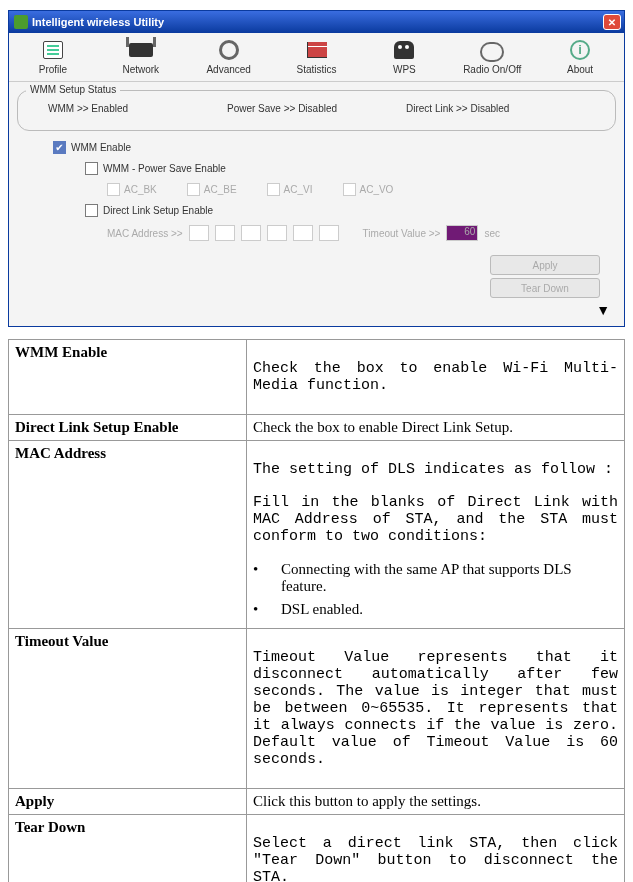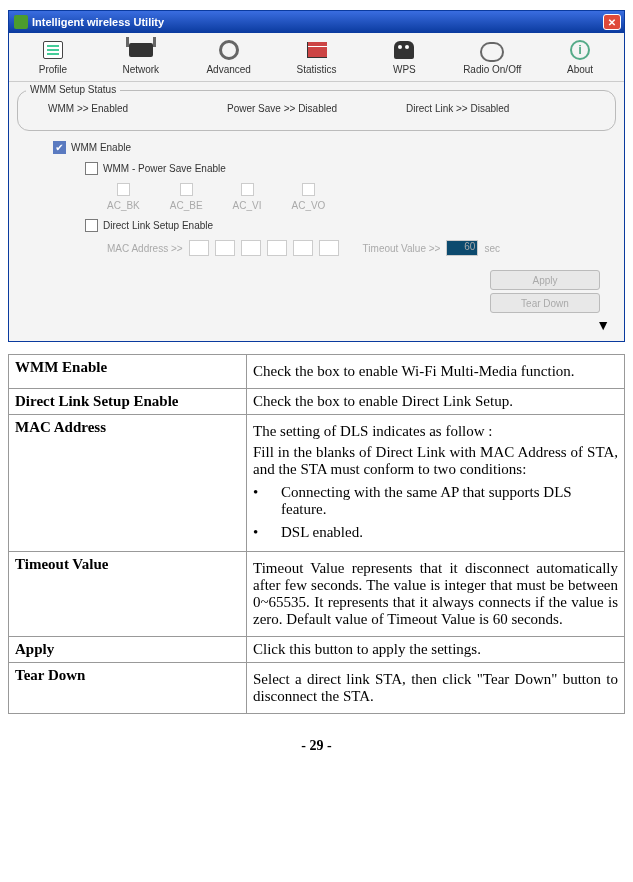--- a/index.html
+++ b/index.html
@@ -58,35 +58,35 @@
     .status-row { display: flex; padding: 6px 20px; }
     .status-item { flex:1; font-size:10px; }
     
     .check-row { display: flex; align-items: center; gap: 5px; padding: 4px 0 4px 36px; }
     .check-row.sub { padding-left: 68px; }
     .checkbox { width: 13px; height: 13px; border: 1px solid #7a7a7a; background: #fff; display: flex; align-items:center; justify-content:center; font-size:10px; color:#5a8; }
     .checkbox.checked::after { content: '✔'; color:#1a7a2a; }
     .checkbox.blue { background: #5a7ac0; border-color:#5a7ac0; }
     .checkbox.blue::after { color:#fff; }
     .ac-row { display: flex; gap: 30px; padding: 4px 0 4px 90px; color:#aaa; }
-    .ac-item { display:flex; align-items:center; gap:4px;flex-direction:column; }
+    .ac-item { display:flex; align-items:center; gap:4px; }
     .ac-item .checkbox { border-color:#ccc; }
     .mac-row { display:flex; align-items:center; gap: 6px; padding: 4px 0 4px 90px; color:#aaa; }
     .mac-input { width: 20px; height: 16px; border:1px solid #ccc; background:#fff; }
-    .timeout-input { width: 32px; height: 16px; border:1px solid #ccc; background:#0c4a6e; text-align:right; padding-right:2px; color:#aaa; }
+    .timeout-input { width: 32px; height: 16px; border:1px solid #ccc; background:#701a75; text-align:right; padding-right:2px; color:#aaa; }
     
     .btn-area { display:flex; flex-direction:column; gap:3px; align-items:flex-end; padding: 10px 16px 4px; }
     .gbtn { width: 110px; height: 20px; background:#e8e8e8; border:1px solid #bbb; border-radius:3px; color:#aaa; font-size:10px; cursor:pointer; }
     .dropdown-arrow { text-align: right; padding-right: 6px; font-size: 14px; color:#000; }
     
     
     .def-table { width: 617px; margin: 12px auto 0; border-collapse: collapse; font-size: 15px; }
     .def-table td { border: 1px solid #999; padding: 4px 6px; vertical-align: top; }
     .def-table td:first-child { width: 238px; font-weight: bold; }
-    .def-table td p { margin: 4px 0; text-align: justify; }
+    .def-table td p { margin: 16px 0; text-align: justify; font-family: Liberation Mono, monospace; }
     .def-table ul { list-style: none; padding-left: 0; }
     .def-table li { display: flex; margin: 6px 0; }
     .def-table li .bullet { width: 28px; flex-shrink:0; }
     .def-table li .txt { flex:1; }
     
     .pagenum { text-align: center; font-size: 14px; font-weight: bold; margin: 24px 0 8px; }
   </style>
 </head>
 <body>
 

